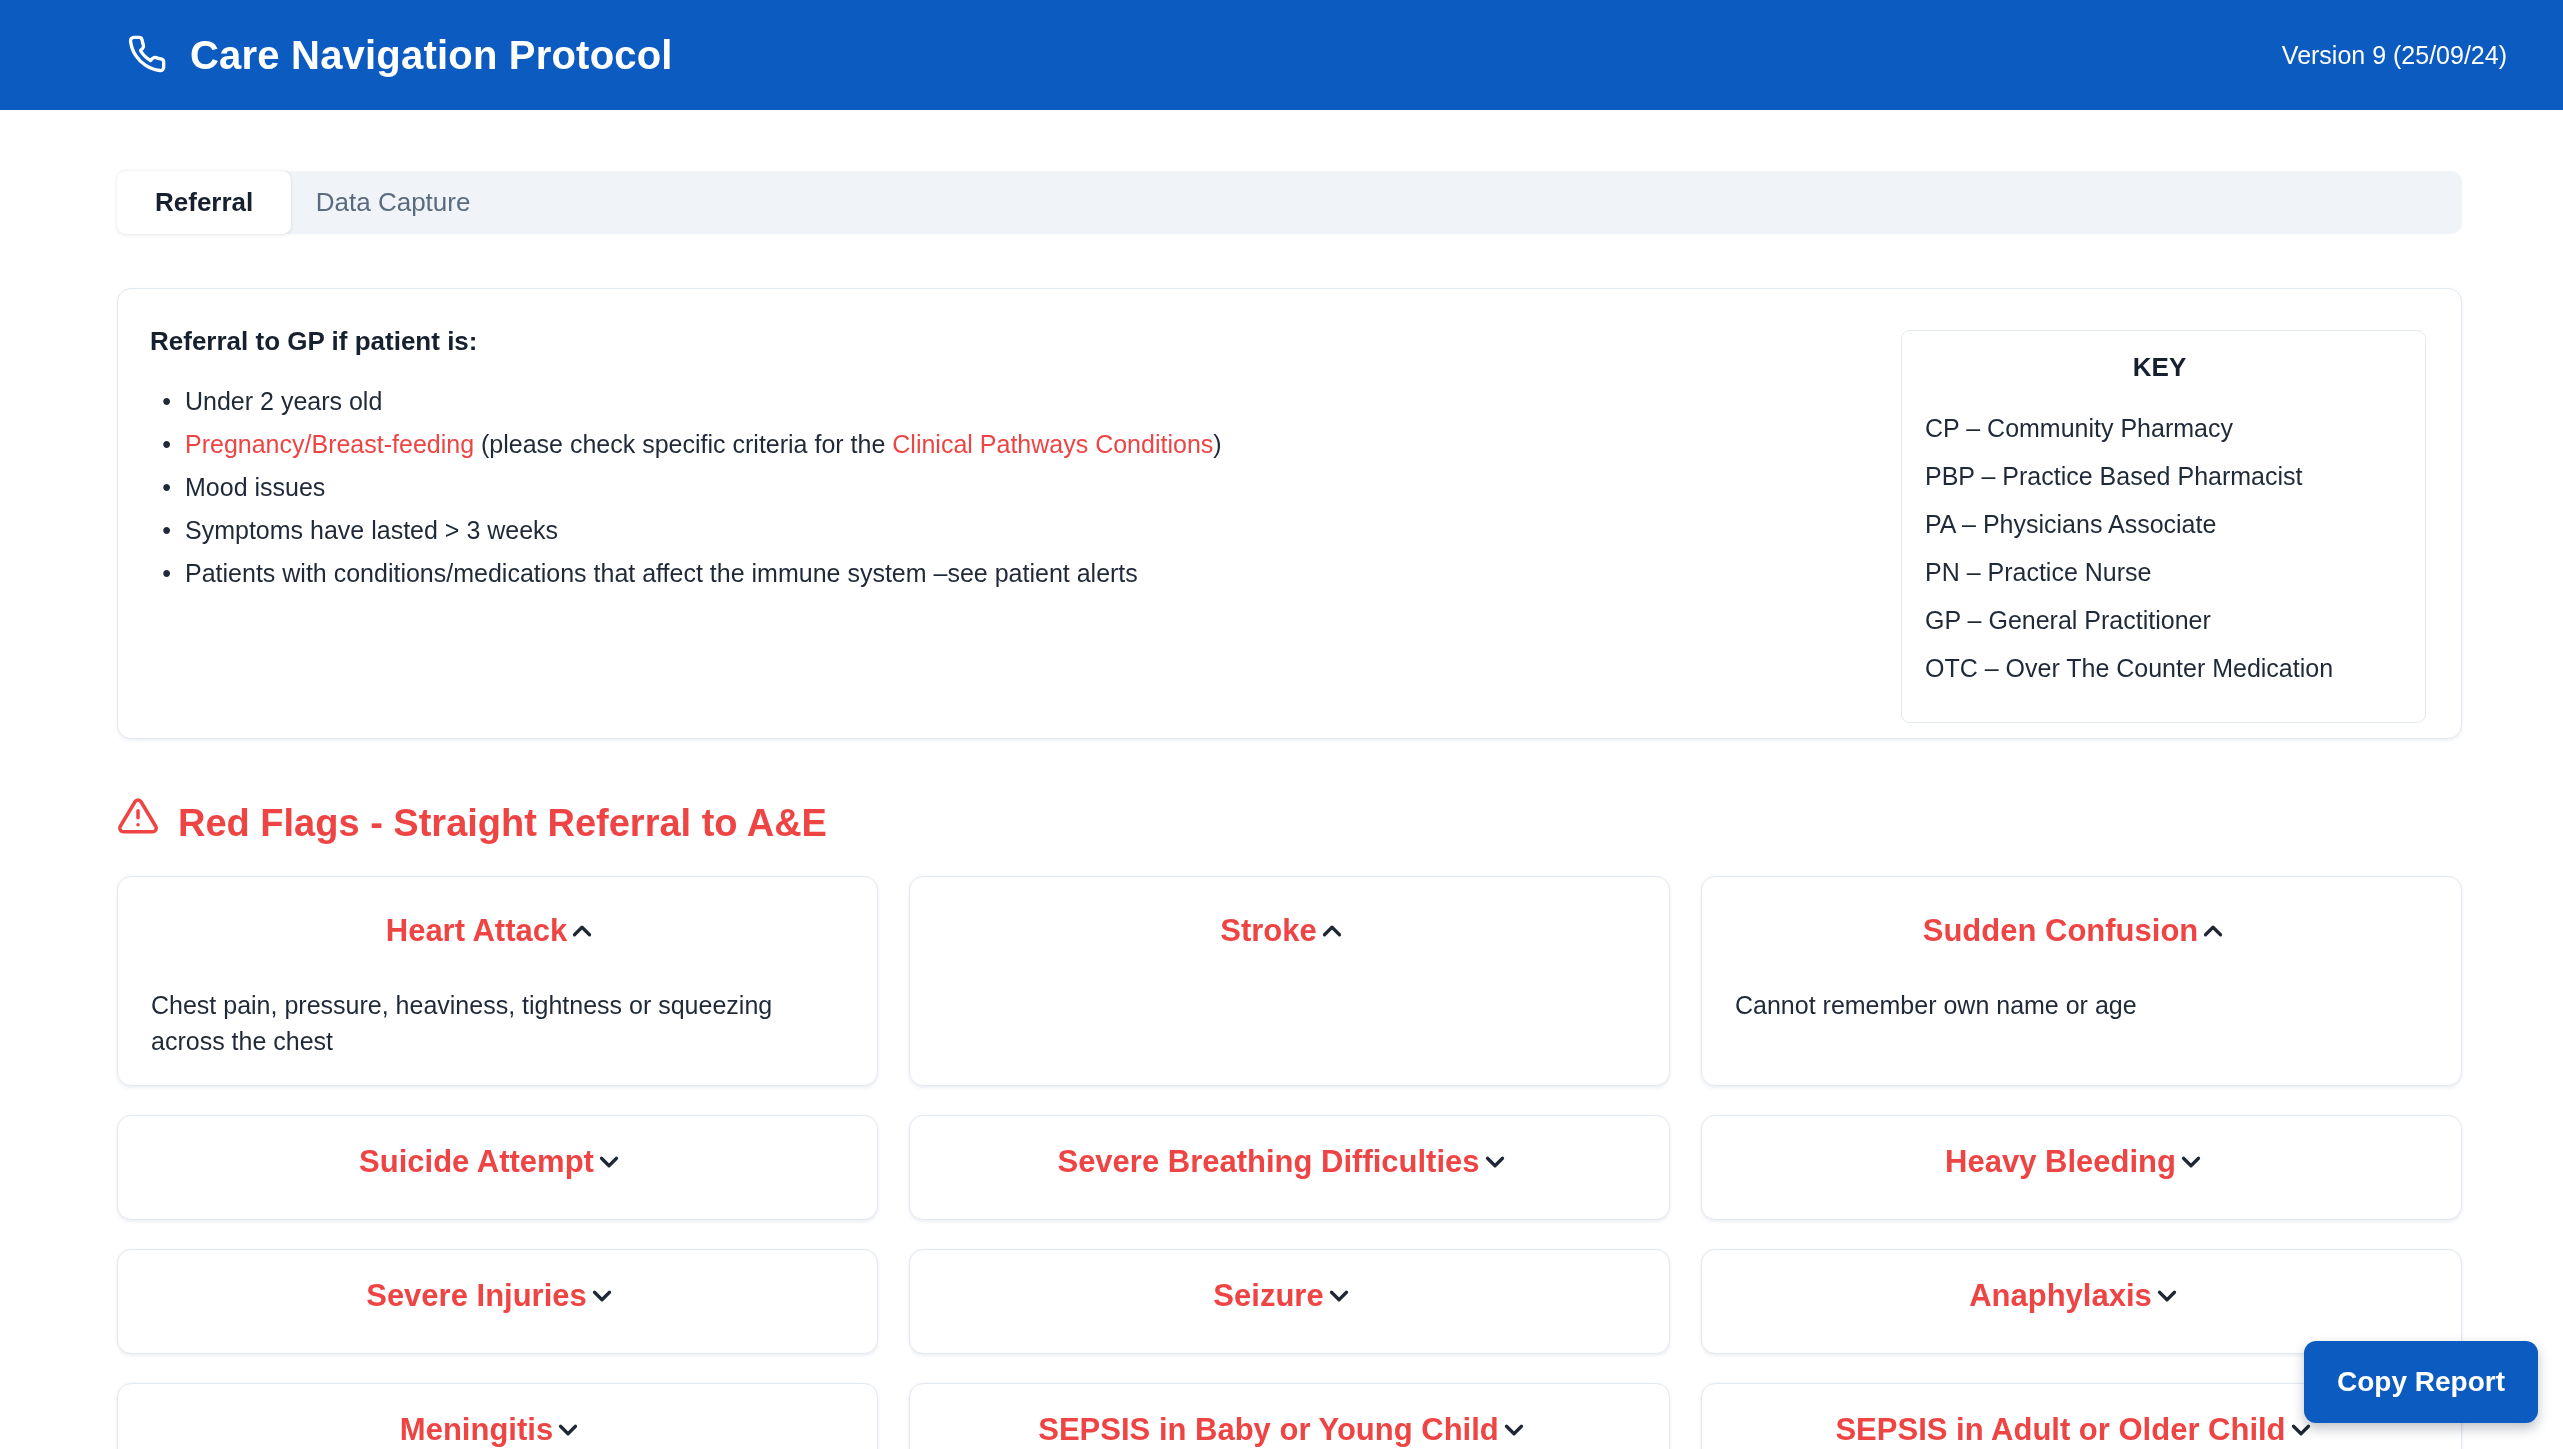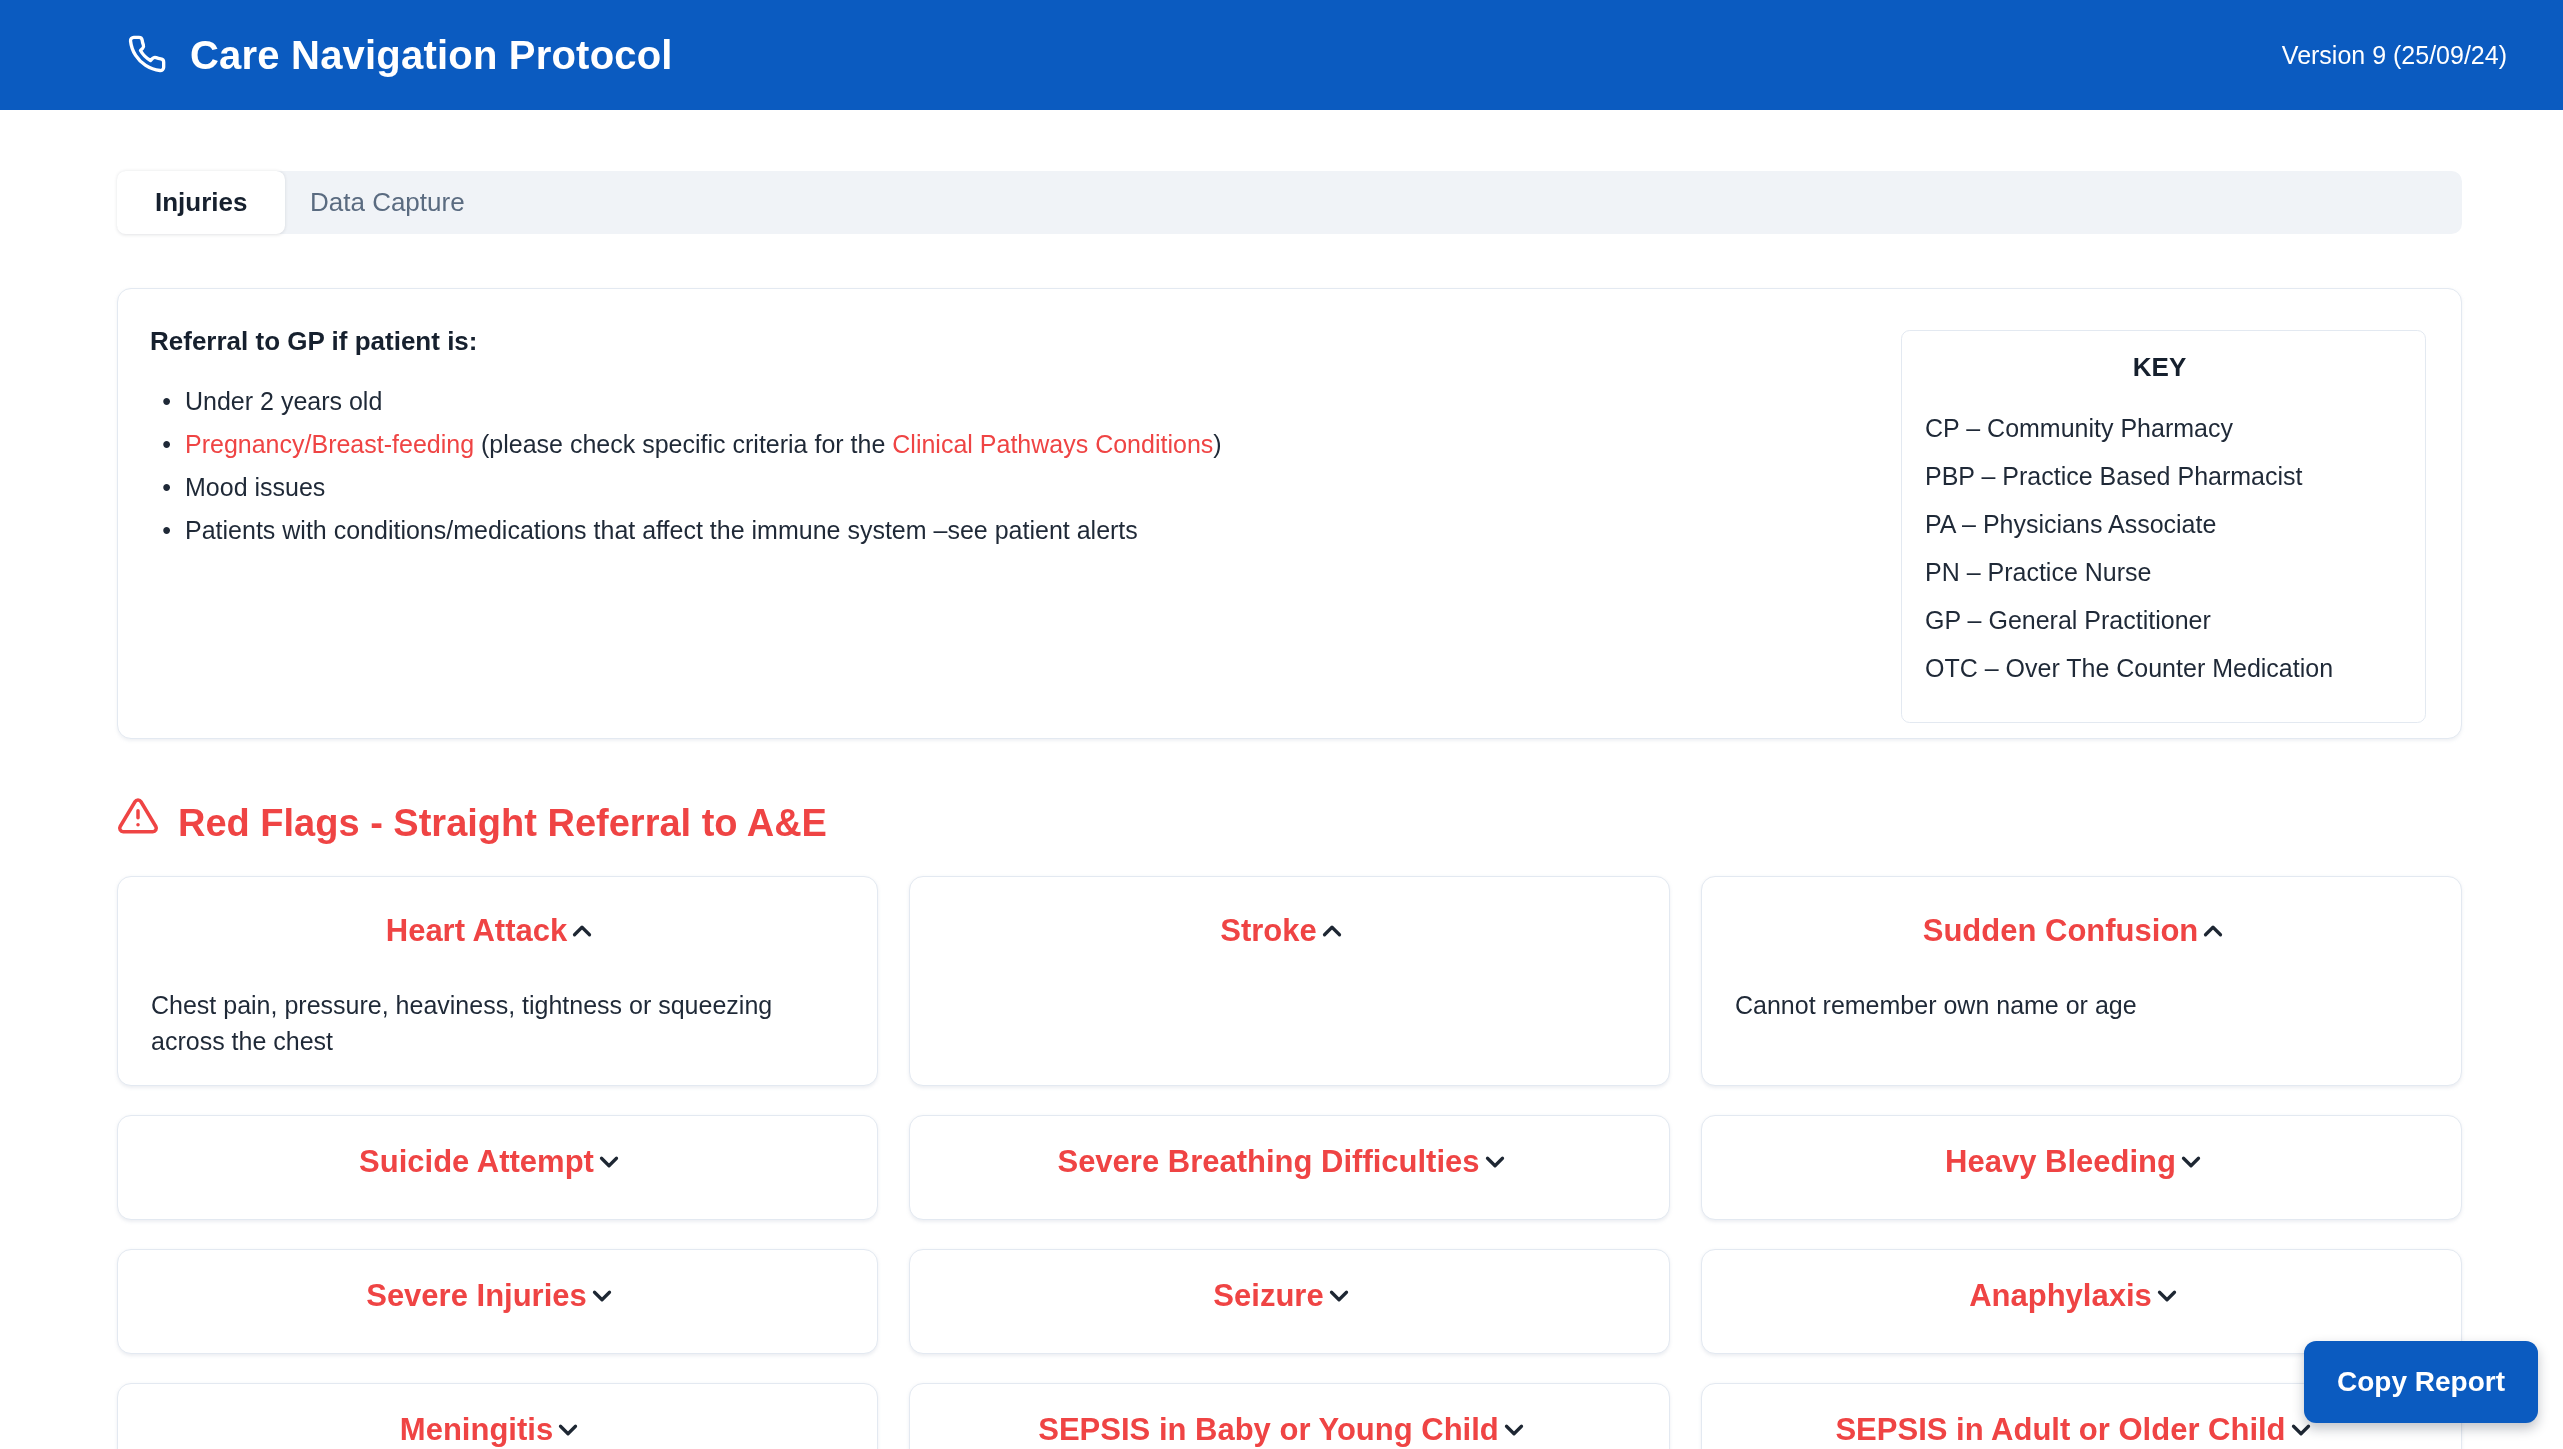--- a/index.html
+++ b/index.html
@@ -156,31 +156,32 @@
         </svg>
     </span>
     <h1 class="app-title">Care Navigation Protocol</h1>
   </div>
   <div class="app-version">Version 9 (25/09/24)</div>
 </header>
 
 <div class="container">
 
   <nav class="tab-bar">
-    <div class="tab active">Injuries</div>
+    <div class="tab active">Referral</div>
     <div class="tab inactive">Data Capture</div>
   </nav>
 
   <section class="referral-card">
     <div class="referral-left">
       <h2 class="referral-heading">Referral to GP if patient is:</h2>
       <ul class="referral-bullets">
         <li><span>Under 2 years old</span></li>
         <li><span class="red-text">Pregnancy/Breast-feeding</span><span> (please check specific criteria for the </span><span class="red-text">Clinical Pathways Conditions</span><span>)</span></li>
         <li><span>Mood issues</span></li>
+        <li><span>Symptoms have lasted &gt; 3 weeks</span></li>
         <li><span>Patients with conditions/medications that affect the immune system –see patient alerts</span></li>
       </ul>
     </div>
     <aside class="key-box">
       <div class="key-heading">KEY</div>
       <div class="key-items">
         <div class="key-item">CP – Community Pharmacy</div>
         <div class="key-item">PBP – Practice Based Pharmacist</div>
         <div class="key-item">PA – Physicians Associate</div>
         <div class="key-item">PN – Practice Nurse</div>

